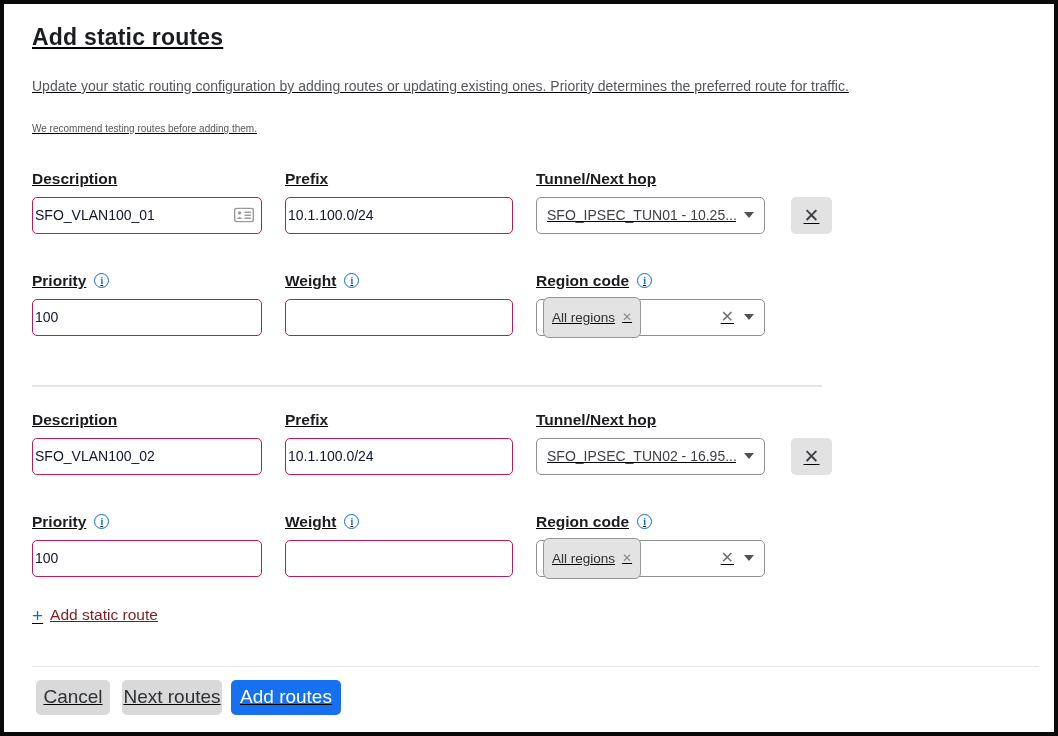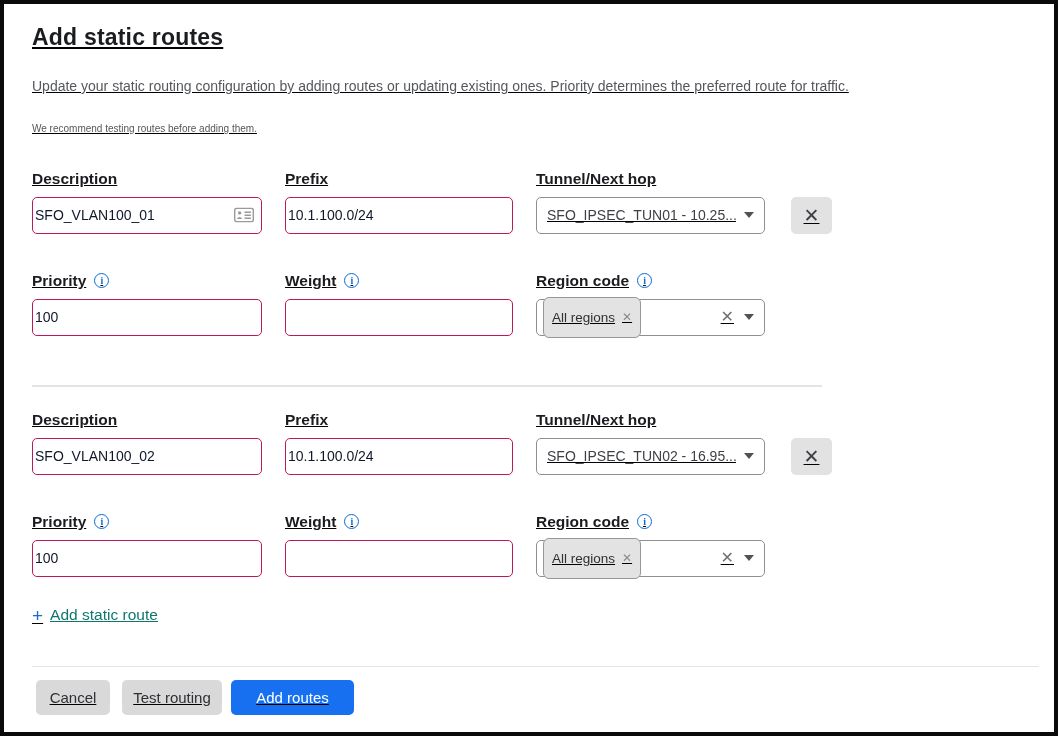--- a/index.html
+++ b/index.html
@@ -102,39 +102,39 @@
     border:none; border-top:2px solid #e4e4e4;
     width:790px; margin:49px 0 24px 0;
   }
 
   .add-link-row {
     margin-top:29px; display:flex; align-items:center; gap:7px;
     font-size:15.5px;
   }
   .plus-sign { color:#1a6dc9; font-size:19px; font-weight:400; line-height:1; }
   .add-link {
-    color:#0f766e; text-decoration:underline; cursor:pointer; font-weight:400;text-align:center;
+    color:#7f1d1d; text-decoration:underline; cursor:pointer; font-weight:400;text-align:center;
   }
 
   .footer-divider {
     border:none; border-top:1px solid #e4e4e4;
     width:1007px; margin:41px 0 0 0;
   }
   .footer {
     display:flex; gap:12px; margin:13px 0 0 4px;
   }
   .btn {
     height:35px; border:none; border-radius:5px;
-    font-family:"Liberation Sans", sans-serif; font-size:15px;
+    font-family:"Liberation Sans", sans-serif; font-size:19px;
     cursor:pointer; display:inline-flex; align-items:center; justify-content:center;
   }
   .btn-gray { background:#d9d9d9; color:#2d3034; }
   .btn-cancel { width:74px; }
   .btn-test { width:100px; }
-  .btn-primary { background:#1670ef; color:#fff; width:123px; font-weight:400; margin-left:-3px; }
+  .btn-primary { background:#1670ef; color:#fff; width:110px; font-weight:400; margin-left:-3px; }
 </style>
 </head>
 <body>
 
 <div class="frame">
   <div class="content">
 
     <h1 class="page-title">Add static routes</h1>
     <p class="page-desc">Update your static routing configuration by adding routes or updating existing ones. Priority determines the preferred route for traffic.</p>
     <p class="page-note">We recommend testing routes before adding them.</p>
@@ -269,18 +269,18 @@
 
     <div class="add-link-row">
       <span class="plus-sign">+</span>
       <a class="add-link">Add static route</a>
     </div>
 
     <hr class="footer-divider">
 
     <div class="footer">
       <button class="btn btn-gray btn-cancel">Cancel</button>
-      <button class="btn btn-gray btn-test">Test routing</button>
+      <button class="btn btn-gray btn-test">Next routes</button>
       <button class="btn btn-primary">Add routes</button>
     </div>
 
   </div>
 </div>
 
 </body></html>

